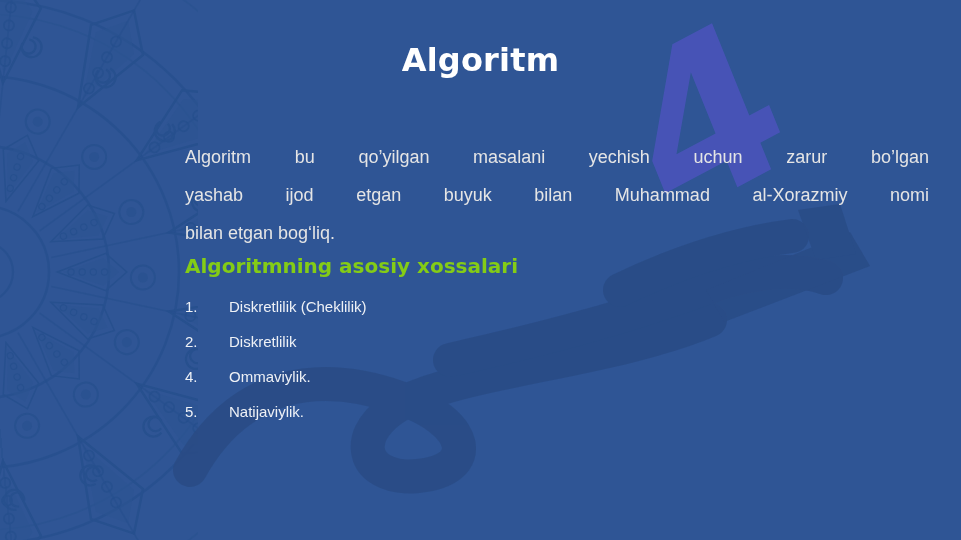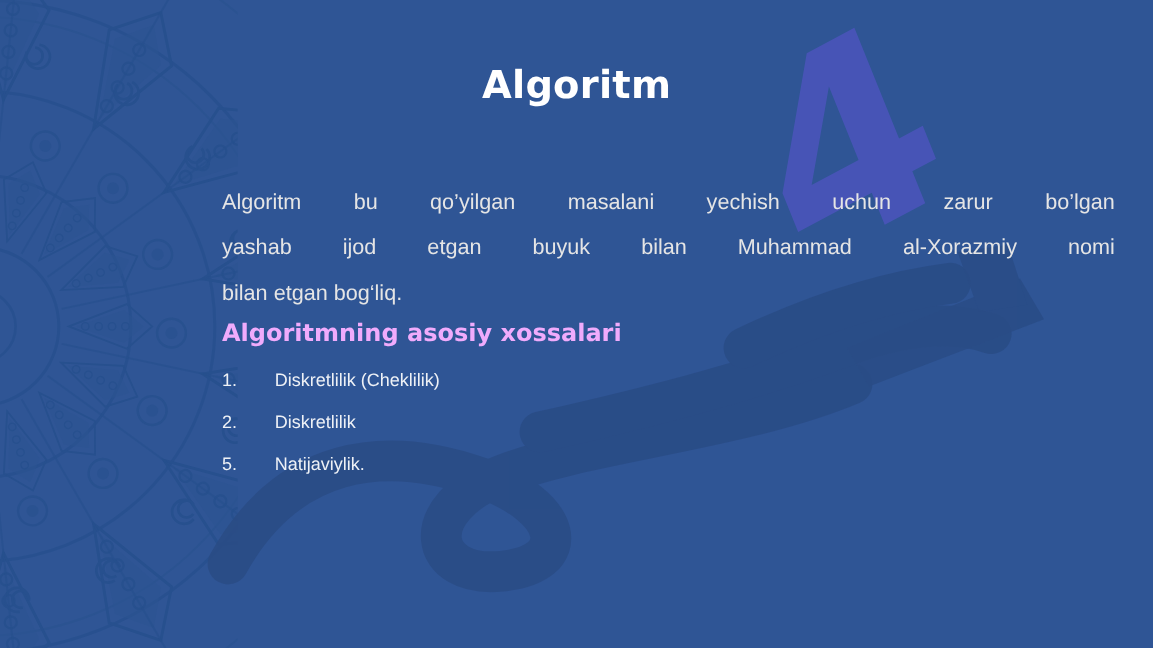--- a/index.html
+++ b/index.html
@@ -58,21 +58,21 @@
     width: 780px;
     height: 330px;
     pointer-events: none;
     opacity: 0.9;
   }
   #script-watermark svg { display: block; width: 100%; height: 100%; }
 
   
   #content {
     position: absolute;
-    left: 0; top: 11px;
+    left: 0; top: 0;
     width: 961px;
     height: 440px;
   }
 
   #page-title {
     position: absolute;
     left: 0;
     top: 40px;
     width: 961px;
     text-align: center;
@@ -109,21 +109,21 @@
 
   #section-heading {
     position: absolute;
     left: 185px;
     top: 252px;
     width: 744px;
     font-family: "DejaVu Sans", sans-serif;
     font-weight: bold;
     font-size: 20px;
     line-height: 28px;
-    color: #f0abfc;
+    color: #84cc16;
   }
 
   #properties-list {
     position: absolute;
     left: 185px;
     top: 289px;
     width: 600px;
     margin: 0;
     padding: 0;
     list-style: none;
@@ -426,18 +426,21 @@
     <div id="section-heading">Algoritmning asosiy xossalari</div>
 
     <ul id="properties-list">
       <li class="list-item">
         <span class="marker">1.</span><span class="item-label">Diskretlilik (Cheklilik)</span>
       </li>
       <li class="list-item">
         <span class="marker">2.</span><span class="item-label">Diskretlilik</span>
       </li>
       <li class="list-item">
+        <span class="marker">4.</span><span class="item-label">Ommaviylik.</span>
+      </li>
+      <li class="list-item">
         <span class="marker">5.</span><span class="item-label">Natijaviylik.</span>
       </li>
     </ul>
 
   </div>
 </div>
 
 </body></html>

